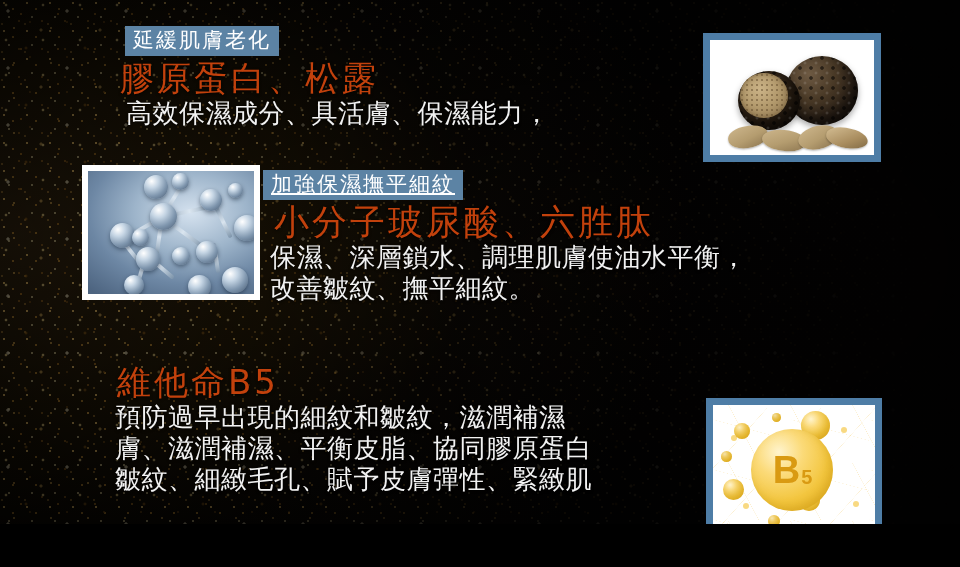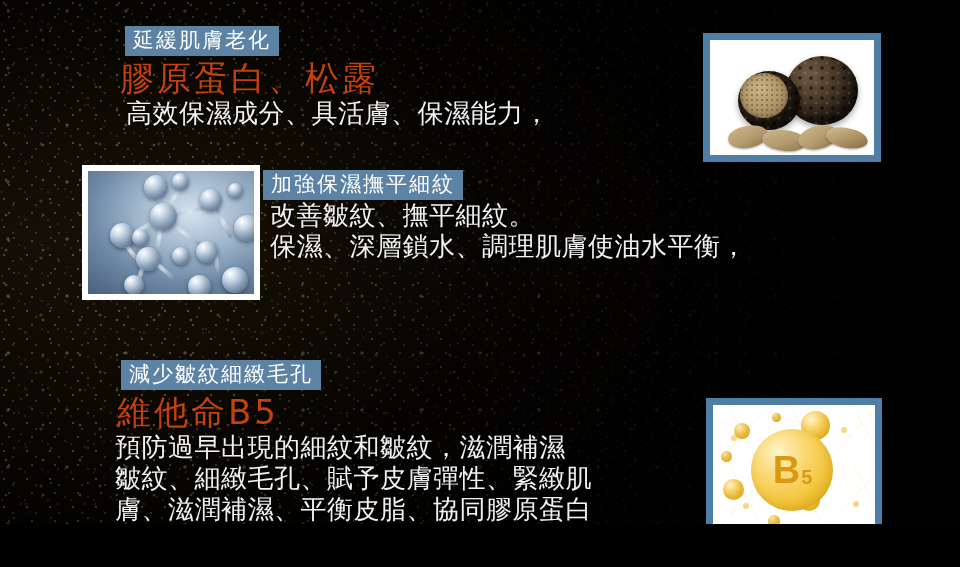--- a/index.html
+++ b/index.html
@@ -103,21 +103,21 @@
     white-space: nowrap;
     text-shadow: 0 1px 3px rgba(0,0,0,.9);
   }
 
   
   #sec-collagen { left: 118px; top: 26px; }
   #sec-ha       { left: 256px; top: 170px; }
   #sec-b5       { left: 115px; top: 360px; }
 
   #sec-collagen .badge { margin-left: 7px; }
-  #sec-ha .badge       { margin-left: 7px; }
+  #sec-ha .badge       { margin-left: 7px; text-decoration: underline; }
   #sec-b5 .badge       { margin-left: 6px; }
 
   #sec-collagen .headline { margin-left: 2px; }
   #sec-ha .headline       { margin-left: 18px; font-size: 35px; }
   #sec-b5 .headline       { margin-left: 2px; }
 
   #sec-collagen .body { margin-left: 8px; }
   #sec-ha .body       { margin-left: 14px; }
   #sec-b5 .body       { margin-left: 0; }
 
@@ -297,33 +297,33 @@
       <div class="atom" style="left:84px;  top:76px;  width:18px; height:18px;"></div>
       <div class="atom" style="left:108px; top:70px;  width:22px; height:22px;"></div>
       <div class="atom" style="left:36px;  top:104px; width:20px; height:20px;"></div>
       <div class="atom" style="left:100px; top:104px; width:23px; height:23px;"></div>
       <div class="atom" style="left:134px; top:96px;  width:26px; height:26px;"></div>
     </div>
   </div>
 
   <div class="block" id="sec-ha">
     <div class="badge">加強保濕撫平細紋</div>
+    <div class="headline">小分子玻尿酸、六胜肽</div>
     <div class="body">
+      <div class="body-line">保濕、深層鎖水、調理肌膚使油水平衡，</div>
       <div class="body-line">改善皺紋、撫平細紋。</div>
-      <div class="body-line">保濕、深層鎖水、調理肌膚使油水平衡，</div>
     </div>
   </div>
 
   <div class="block" id="sec-b5">
-    <div class="badge">減少皺紋細緻毛孔</div>
     <div class="headline">維他命B5</div>
     <div class="body">
       <div class="body-line">預防過早出現的細紋和皺紋，滋潤補濕</div>
+      <div class="body-line">膚、滋潤補濕、平衡皮脂、協同膠原蛋白</div>
       <div class="body-line">皺紋、細緻毛孔、賦予皮膚彈性、緊緻肌</div>
-      <div class="body-line">膚、滋潤補濕、平衡皮脂、協同膠原蛋白</div>
     </div>
   </div>
 
   <div class="photo-frame" id="frame-b5">
     <div class="photo-inner">
       <div class="b5-bg"></div>
       <div class="b5-net"></div>
       <div class="node" style="left:18px;  top:30px; width:6px; height:6px;"></div>
       <div class="node" style="left:128px; top:22px; width:6px; height:6px;"></div>
       <div class="node" style="left:30px;  top:98px; width:6px; height:6px;"></div>

